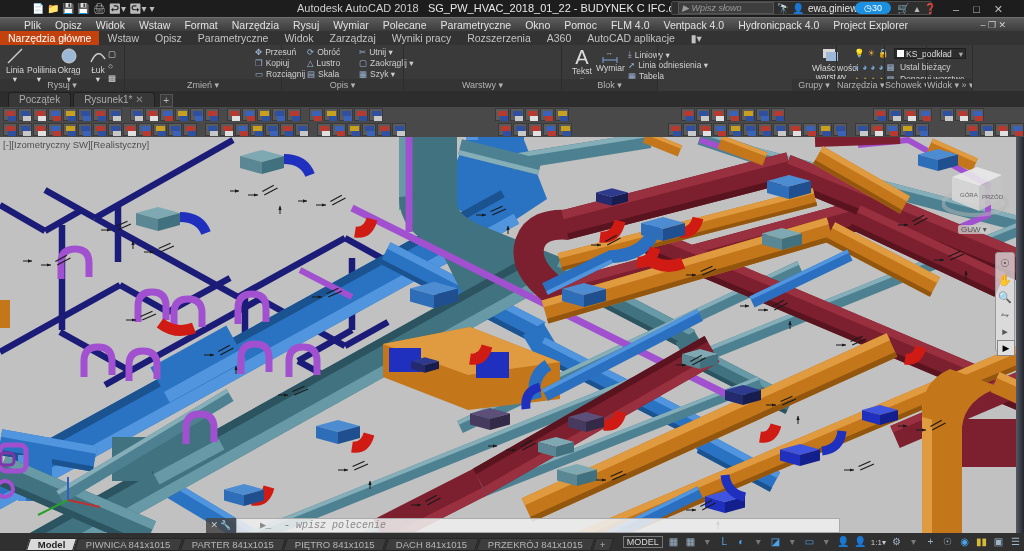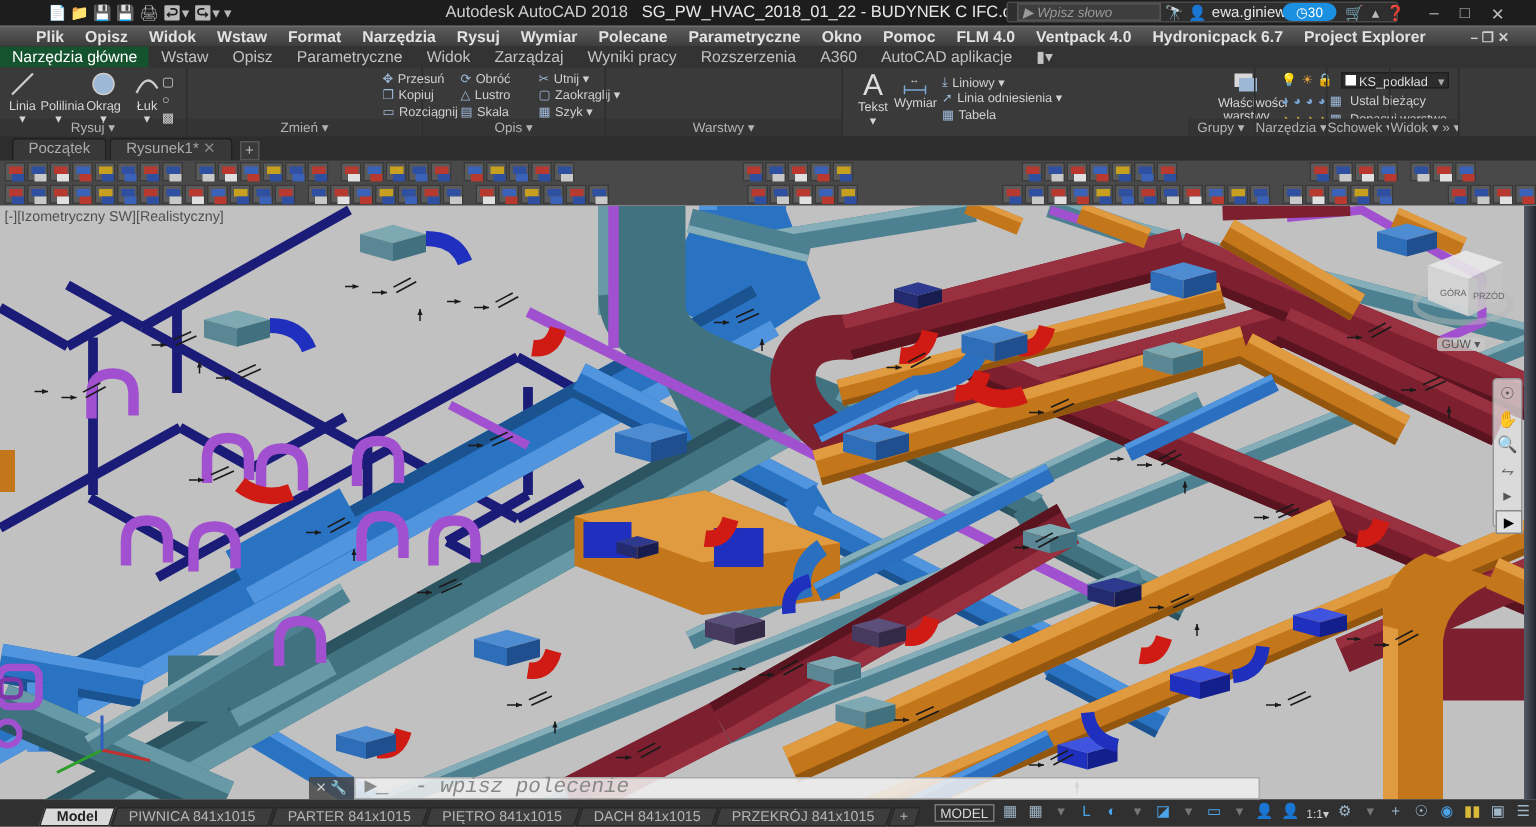--- a/index.html
+++ b/index.html
@@ -1,24 +1,24 @@
 <!DOCTYPE html>
 <html><head><meta charset="utf-8"><style>
 * { margin:0; padding:0; box-sizing:border-box; }
 body { width:1024px; height:551px; overflow:hidden; font-family:"Liberation Sans",sans-serif; background:#2f2f2f; position:relative; }
 #titlebar { position:absolute; left:0; top:0; width:1024px; height:17px; background:#1d1d1d; }
 .qat { position:absolute; top:3px; height:11px; display:flex; gap:5px; color:#b9b9b9; font-size:10px; }
 #title-center { position:absolute; top:2px; left:297px; color:#cfcfcf; font-size:11px; white-space:nowrap; }
 #searchbox { position:absolute; left:678px; top:2px; width:96px; height:12px; background:#3e3e3e; border:1px solid #565656; color:#9a9a9a; font-size:9px; font-style:italic; padding-left:3px; overflow:hidden; }
 #infocenter { position:absolute; left:671px; top:1px; width:261px; height:14px; background:#2e2e2e; border:1px solid #4a4a4a; border-radius:2px; }
 #menubar { position:absolute; left:0; top:17px; width:1024px; height:14px; background:linear-gradient(#5c5c5c,#3c3c3c); border-top:1px solid #6e6e6e; display:flex; align-items:center; padding-left:24px; }
-#menubar span { color:#e2e2e2; font-size:10.5px; margin-right:14px; white-space:nowrap;font-weight:bold; }
+#menubar span { color:#e2e2e2; font-size:10.5px; margin-right:14px; white-space:nowrap; }
 #ribtabs { position:absolute; left:0; top:31px; width:1024px; height:14px; background:#333; display:flex; align-items:flex-end; }
 #ribtabs .t { color:#c3c3c3; font-size:10.5px; padding:1px 8px 1px 8px; height:14px; line-height:13px; white-space:nowrap; }
-#ribtabs .t.act { background:#14532d; color:#fff; }
+#ribtabs .t.act { background:#c2410c; color:#fff; }
 #ribbon { position:absolute; left:0; top:45px; width:1024px; height:46px; background:#3a3a3a; }
 .panel { position:absolute; top:0; height:46px; border-right:1px solid #2c2c2c; }
 .plabel { position:absolute; bottom:0; left:0; right:0; height:12px; background:#343434; color:#b3b3b3; font-size:9px; text-align:center; line-height:12px; white-space:nowrap; overflow:hidden; }
 .bigbtn { position:absolute; color:#d5d5d5; font-size:8.5px; text-align:center; line-height:9px; }
 .bigbtn .ic { display:block; margin:0 auto 1px; }
 .srow { position:absolute; color:#d0d0d0; font-size:8.5px; white-space:nowrap; display:flex; align-items:center; gap:3px; }
 .ddl { background:#2c2c2c; border:1px solid #1f1f1f; color:#ddd; font-size:8.5px; height:11px; line-height:10px; padding:0 2px; position:absolute; }
 .ddl:after { content:"▾"; float:right; color:#aaa; }
 #filetabs { position:absolute; left:0; top:91px; width:1024px; height:16px; background:#2d2d2d; display:flex; align-items:flex-end; }
 .ftab { height:15px; line-height:14px; font-size:10px; color:#ababab; background:#383838; border:1px solid #1f1f1f; border-bottom:none; padding:0 10px; border-radius:3px 3px 0 0; margin-right:2px; white-space:nowrap; }
@@ -28,21 +28,21 @@
 .tg { display:flex; gap:1px; }
 .ti { position:relative; width:14px; height:13px; background:#5a5a5a; border:1px solid #3a3a3a; display:inline-block; }
 #viewport { position:absolute; left:0; top:137px; width:1024px; height:396px; background:#c1c1c1; overflow:hidden; }
 #vplabel { position:absolute; left:3px; top:2px; color:#4f4f4f; font-size:9.5px; z-index:40; }
 #rightstrip { position:absolute; right:0; top:0; width:8px; height:396px; background:linear-gradient(90deg,#555a66,#23252c); z-index:45; }
 #navbar { position:absolute; left:995px; top:115px; width:20px; height:100px; background:rgba(225,225,225,.75); border:1px solid #999; border-radius:3px; z-index:44; }
 #navbar div { width:14px; height:14px; margin:3px auto 2px; color:#555; font-size:11px; line-height:14px; text-align:center; }
 #vcube { position:absolute; left:942px; top:22px; z-index:44; }
 #cmddock { position:absolute; left:206px; top:381px; width:634px; height:15px; z-index:46; display:flex; }
 #cmdgrip { width:30px; background:rgba(70,70,70,.85); color:#ccc; font-size:9px; line-height:15px; text-align:center; }
-#cmdfield { flex:1; background:rgba(238,238,238,.88); border:1px solid #aaa; color:#888; font-size:14px; font-family:"Liberation Mono",monospace; font-style:italic; line-height:13px; padding-left:6px; }
+#cmdfield { flex:1; background:rgba(238,238,238,.88); border:1px solid #aaa; color:#888; font-size:10px; font-family:"Liberation Mono",monospace; font-style:italic; line-height:13px; padding-left:23px; }
 #bottombar { position:absolute; left:0; top:533px; width:1024px; height:18px; background:#303030; }
 .ltab { display:inline-block; height:13px; line-height:12px; font-size:9.5px; color:#b5b5b5; background:#3d3d3d; padding:0 9px; margin-right:1px; border-radius:0 0 0 0; transform:skewX(-18deg); border:1px solid #262626; }
 .ltab span { display:inline-block; transform:skewX(18deg); }
 .ltab.act { background:#d9d9d9; color:#222; font-weight:bold; }
 #statusr { position:absolute; right:2px; top:2px; height:14px; display:flex; align-items:center; gap:4px; color:#9fb6c8; font-size:10px; }
 #statusr .sic { width:13px; height:12px; text-align:center; line-height:12px; font-size:10px; }
 .winbtn { color:#bdbdbd; font-size:11px; }
 </style></head><body>
 <div id="titlebar">
  <div class="qat" style="left:32px">📄 📁 💾 💾 🖨 ↩▾ ↪▾ ▾</div>
@@ -71,21 +71,21 @@
     <span>Format</span>
     <span>Narzędzia</span>
     <span>Rysuj</span>
     <span>Wymiar</span>
     <span>Polecane</span>
     <span>Parametryczne</span>
     <span>Okno</span>
     <span>Pomoc</span>
     <span>FLM 4.0</span>
     <span>Ventpack 4.0</span>
-    <span>Hydronicpack 6.7</span>
+    <span>Hydronicpack 4.0</span>
     <span>Project Explorer</span>
  <span style="position:absolute;right:4px;color:#cfcfcf;font-size:9px">– ❐ ✕</span>
 </div>
 <div id="ribtabs">
  <div class="t act">Narzędzia główne</div>
     <div class="t">Wstaw</div>
     <div class="t">Opisz</div>
     <div class="t">Parametryczne</div>
     <div class="t">Widok</div>
     <div class="t">Zarządzaj</div>
@@ -146,20 +146,23 @@
           <rect x="5" y="5" width="12" height="9" fill="#9db7d6"></rect>
         </svg>Właściwości<br>warstwy</div>
       <div class="srow" style="left:450px;top:3px">
         <span style="color:#e8c93a">💡</span>
         <span style="color:#e8a53a">☀</span>
         <span style="color:#b8b8b8">🔒</span>
       </div>
       <div class="ddl" style="left:490px;top:3px;width:72px"><span style="display:inline-block;width:7px;height:7px;background:#fff;margin-right:2px"></span>KS_podkład</div>
       <div class="srow" style="left:450px;top:17px"><span style="color:#7aa7d6">◕</span><span style="color:#7aa7d6">◕</span><span style="color:#7aa7d6">◕</span><span style="color:#7aa7d6">◕</span><span style="color:#9db7d6">▦</span>&nbsp;Ustal bieżący</div>
       <div class="srow" style="left:450px;top:29px"><span style="color:#d6b23a">◕</span><span style="color:#d6b23a">◕</span><span style="color:#d6b23a">◕</span><span style="color:#d6b23a">◕</span><span style="color:#9db7d6">▦</span>&nbsp;Dopasuj warstwę</div>
+    </div>
+    <div class="panel" style="left:562px;width:96px">
+      <div class="plabel">Blok ▾</div>
     </div>
     <div class="panel" style="left:792px;width:45px">
       <div class="plabel">Grupy ▾</div>
     </div>
     <div class="panel" style="left:837px;width:48px">
       <div class="plabel">Narzędzia ▾</div>
     </div>
     <div class="panel" style="left:885px;width:42px">
       <div class="plabel">Schowek ▾</div>
     </div>

